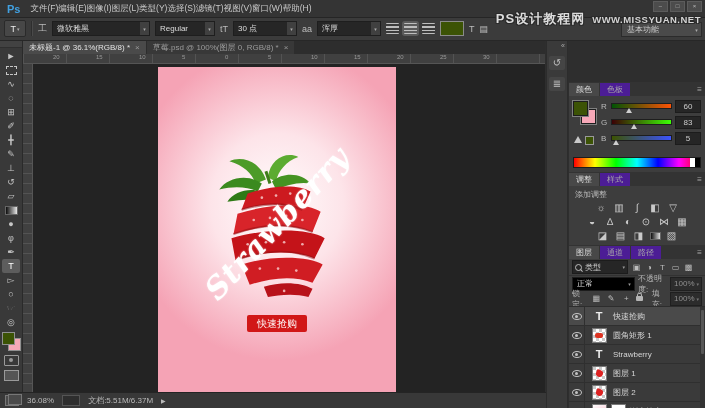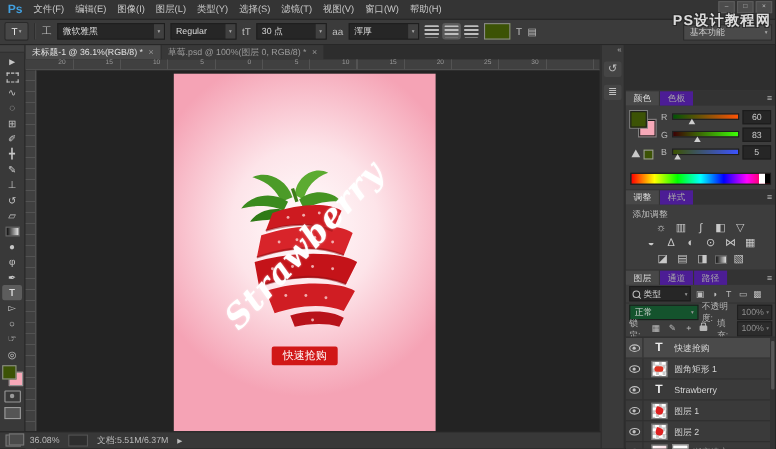--- a/index.html
+++ b/index.html
@@ -1,21 +1,21 @@
 <!DOCTYPE html>
 <html><head>
 <meta charset="utf-8">
 <style>
   html,body{margin:0;padding:0;background:#1f1f1f;}
   #app{position:relative;width:705px;height:408px;background:#2e2e2e;overflow:hidden;
        font-family:"Liberation Sans",sans-serif;color:#ccc;-webkit-font-smoothing:antialiased;}
   
   .menubar{position:absolute;left:0;top:0;right:0;height:17px;background:#343434;border-bottom:1px solid #252525;display:flex;align-items:center;z-index:5;}
   .pslogo{color:#41a0e0;font-weight:bold;font-size:11px;margin:0 10px 0 7px;}
-  .menuitems{display:flex;gap:10px;font-size:8.5px;color:#c8c8c8;white-space:nowrap;}
+  .menuitems{display:flex;font-size:8.5px;color:#c8c8c8;white-space:nowrap;}
   .mitem{cursor:default;}
   .winctrl{position:absolute;right:3px;top:1px;display:flex;gap:2px;}
   .winbtn{width:13px;height:9px;background:#4c4c4c;border:1px solid #5c5c5c;font-size:6px;line-height:8px;text-align:center;color:#bdbdbd;}
   
   .optionsbar{position:absolute;left:0;top:17px;right:0;height:23px;background:#3b3b3b;border-bottom:1px solid #272727;display:flex;align-items:center;gap:5px;padding-left:4px;z-index:4;}
   .toolbadge{width:20px;height:15px;background:#474747;border:1px solid #2a2a2a;border-radius:2px;font-size:9px;color:#eee;display:flex;align-items:center;justify-content:center;gap:1px;}
   .toolbadge .dd{font-size:5px;color:#aaa;}
   .odiv{width:1px;height:15px;background:#2e2e2e;border-right:1px solid #4a4a4a;}
   .oicon{font-size:9px;color:#bdbdbd;}
   .osel{background:#262626;border:1px solid #1e1e1e;height:13px;font-size:8px;color:#ddd;display:flex;align-items:center;padding:0 0 0 4px;}
@@ -98,21 +98,21 @@
   .ai-grad{width:11px;height:8px;margin-top:2px;background:linear-gradient(90deg,#111,#ddd);border:1px solid #666;box-sizing:border-box;}
   
   .layersgrp{flex:1;display:flex;flex-direction:column;min-height:0;}
   .lfilter{height:16px;display:flex;align-items:center;gap:3px;padding:0 3px;border-bottom:1px solid #323232;flex:none;}
   .lsearch{width:50px;height:12px;background:#262626;border:1px solid #1c1c1c;display:flex;align-items:center;gap:3px;font-size:8px;color:#ccc;padding:0 2px;}
   .mag{width:5px;height:5px;border:1px solid #bbb;border-radius:50%;position:relative;flex:none;}
   .mag::after{content:"";position:absolute;width:3px;height:1px;background:#bbb;transform:rotate(45deg);left:4px;top:5px;}
   .lsearch .dd{margin-left:auto;font-size:5px;color:#999;}
   .fico{font-size:8px;color:#bdbdbd;width:11px;text-align:center;}
   .lblend,.llock{height:15px;display:flex;align-items:center;gap:3px;padding:0 3px;font-size:8px;color:#b5b5b5;flex:none;}
-  .lselect{width:66px;height:12px;background:#14532d;border:1px solid #1c1c1c;font-size:8px;color:#ddd;display:flex;align-items:center;padding-left:4px;}
+  .lselect{width:66px;height:12px;background:#000000;border:1px solid #1c1c1c;font-size:8px;color:#ddd;display:flex;align-items:center;padding-left:4px;}
   .lselect .dd{margin-left:auto;width:9px;font-size:5px;color:#999;text-align:center;}
   .lval{width:32px;height:12px;background:#2c2c2c;border:1px solid #1f1f1f;font-size:8px;color:#8f8f8f;display:flex;align-items:center;justify-content:flex-end;padding-right:2px;gap:2px;}
   .lval .dd{font-size:5px;color:#777;}
   .llist{flex:1;background:#3a3a3a;border-top:1px solid #2d2d2d;position:relative;overflow:hidden;min-height:0;}
   .lrow{height:18px;display:flex;align-items:center;border-bottom:1px solid #2f2f2f;gap:4px;}
   .lrow.sel{background:#4a4a4a;}
   .leye{width:15px;height:100%;border-right:1px solid #2f2f2f;display:flex;align-items:center;justify-content:center;flex:none;}
   .eyeicon{width:8px;height:5px;border:1px solid #c2c2c2;border-radius:50%;position:relative;}
   .eyeicon::after{content:"";position:absolute;left:2px;top:1px;width:3px;height:3px;background:#c2c2c2;border-radius:50%;}
   .lthumbbox{width:20px;display:flex;justify-content:center;flex:none;}
@@ -533,15 +533,16 @@
   <div class="statusbar">
     <span class="cornerico"></span>
     <span>36.08%</span>
     <span class="miniico"></span>
     <span>文档:5.51M/6.37M</span>
     <span class="playico">▶</span>
   </div>
 
   <div class="wmtop">
     <span class="wm1">PS设计教程网</span>
+    <span class="wm2">WWW.MISSYUAN.NET</span>
   </div>
 
 </div>
 
 </body></html>

